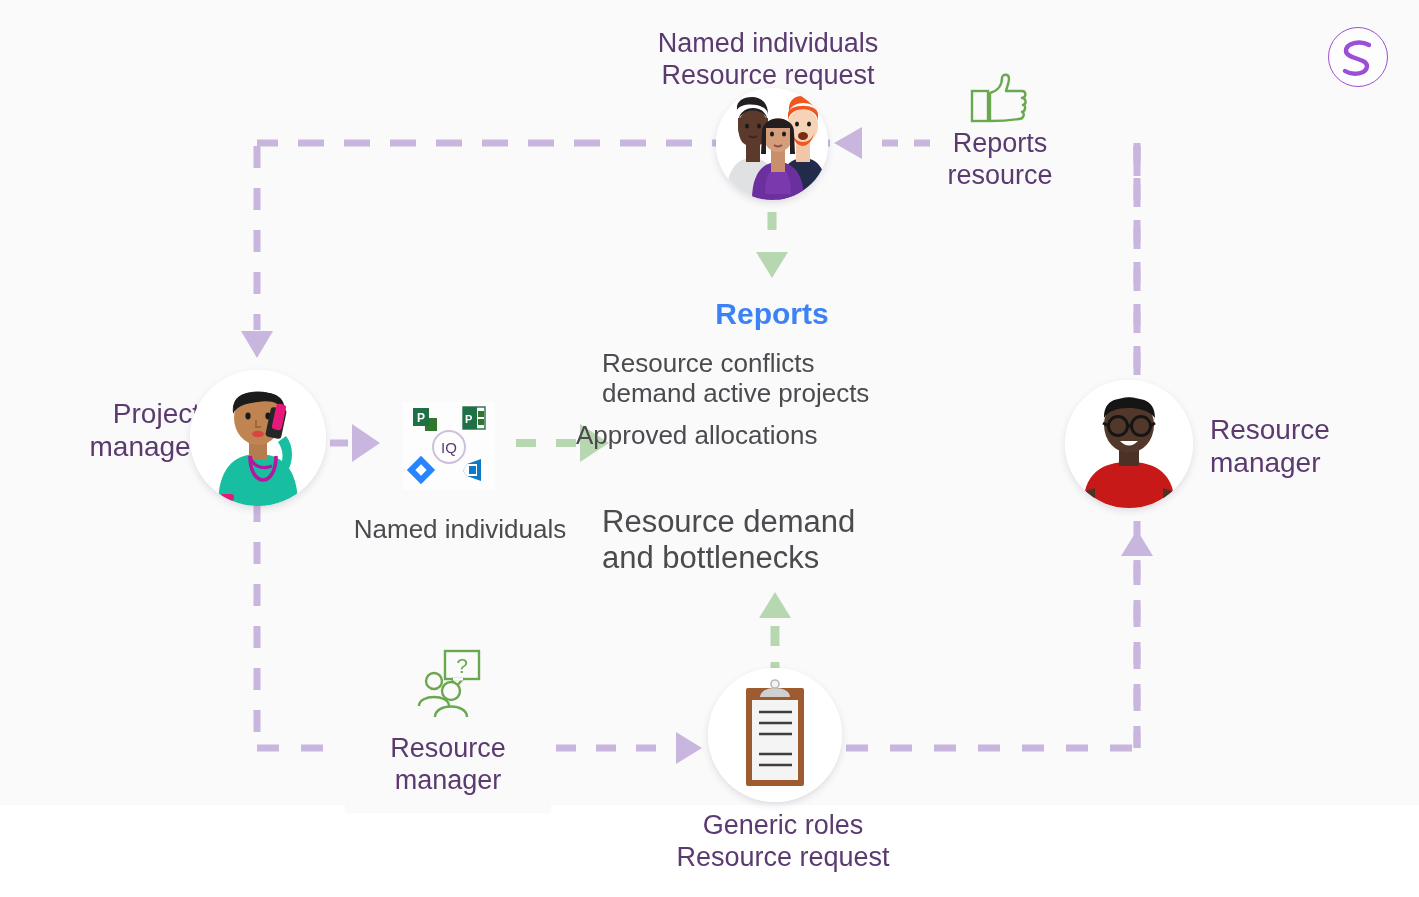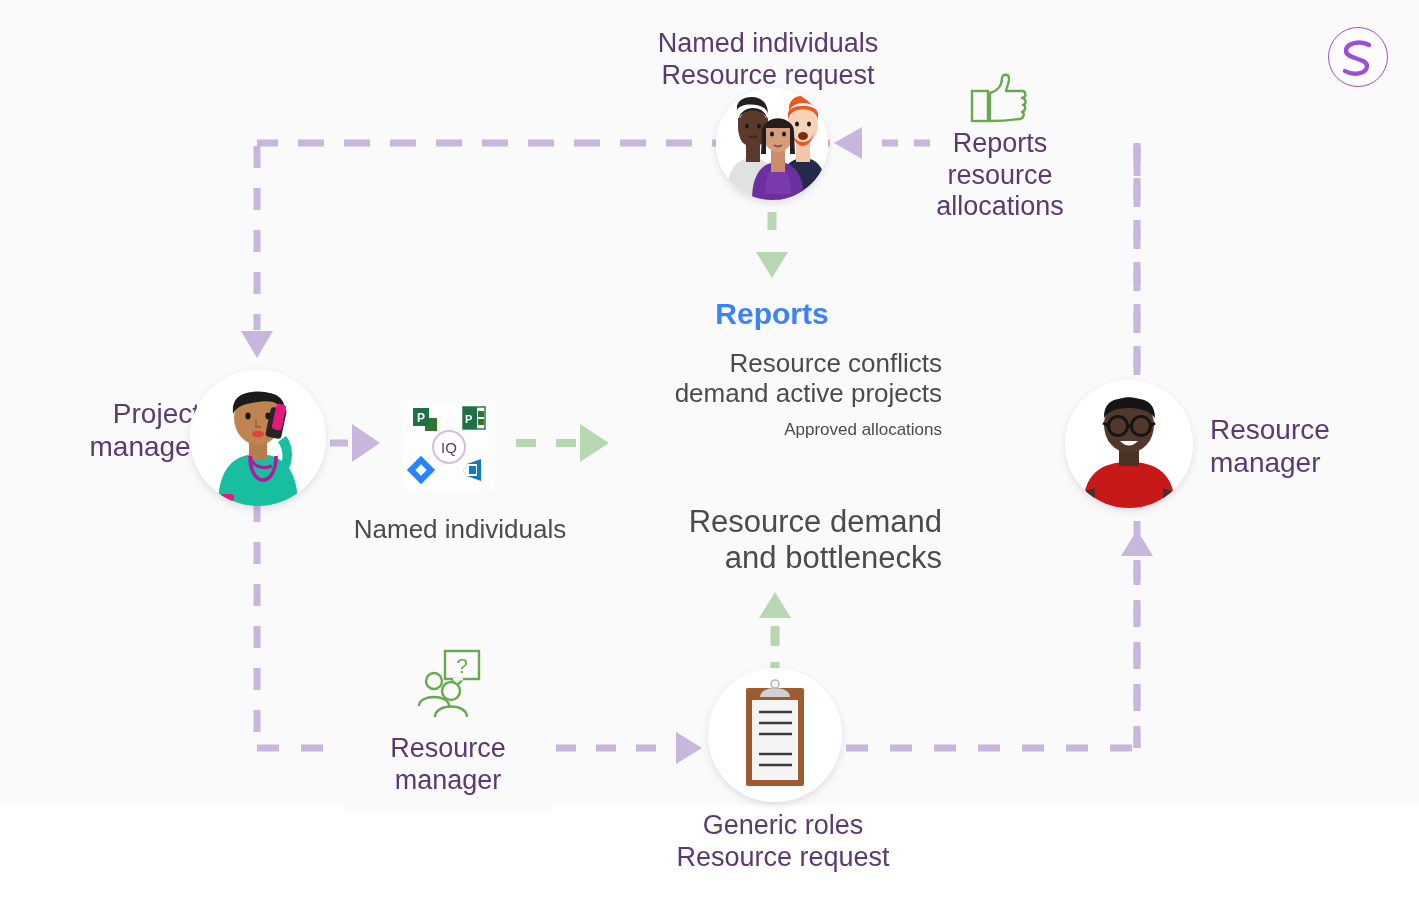--- a/index.html
+++ b/index.html
@@ -21,21 +21,21 @@
   .lbl.grey{color:#4c4a4f;}
 
   .circ{
     position:absolute;border-radius:50%;background:#fff;overflow:hidden;
     box-shadow:0 3px 7px rgba(90,70,110,.16);
   }
 
   .reports-title{
     position:absolute;font-weight:bold;color:#3b82f6;text-align:center;white-space:nowrap;
   }
-  .rep-line{position:absolute;color:#4c4a4f;text-align:right;line-height:1.16;white-space:nowrap;}
+  .rep-line{position:absolute;color:#4c4a4f;text-align:left;line-height:1.16;white-space:nowrap;}
 
   .logo{
     position:absolute;width:58px;height:58px;border-radius:50%;
     border:1.6px solid #9b4fd6;background:#fdfdfd;
   }
   .ic{position:absolute;}
   .toolcard{position:absolute;background:#fdfdfd;}
 </style>
 </head>
 <body>
@@ -134,30 +134,29 @@
     <svg width="64" height="56" viewBox="0 0 64 56">
       <rect x="4" y="18" width="16" height="30" fill="none" stroke="#6aa84f" stroke-width="2.4"></rect>
       <path d="M22 48 L22 20 C30 18 34 12 34 5 C34 1 41 0 41 6 C41 11 38 16 38 18 L54 18
                C58 18 59 24 54 25 C58 25 59 31 55 32 C58 32 58 38 54 39 C57 40 56 46 51 46
                C44 47 30 48 22 48 Z" fill="none" stroke="#6aa84f" stroke-width="2.4" stroke-linejoin="round"></path>
     </svg>
   </div>
   <div class="lbl" style="left:880px;top:128px;width:240px;font-size:27px;">
     <div>Reports</div>
     <div>resource</div>
-    <div>allocations</div>
   </div>
 
   <div class="reports-title" style="left:612px;top:297px;width:320px;font-size:30px;">Reports</div>
 
   <div class="rep-line" style="left:602px;top:348px;width:340px;font-size:26px;">
     <div>Resource conflicts</div>
     <div>demand active projects</div>
   </div>
-  <div class="rep-line" style="left:602px;top:420px;width:340px;font-size:17px;">
+  <div class="rep-line" style="left:576px;top:420px;width:340px;font-size:26px;">
     <div>Approved allocations</div>
   </div>
   <div class="rep-line" style="left:602px;top:504px;width:340px;font-size:31px;">
     <div>Resource demand</div>
     <div>and bottlenecks</div>
   </div>
 
   <div class="lbl" style="left:20px;top:398px;width:180px;font-size:28px;text-align:right;">
     <div>Project</div>
     <div>manager</div>

